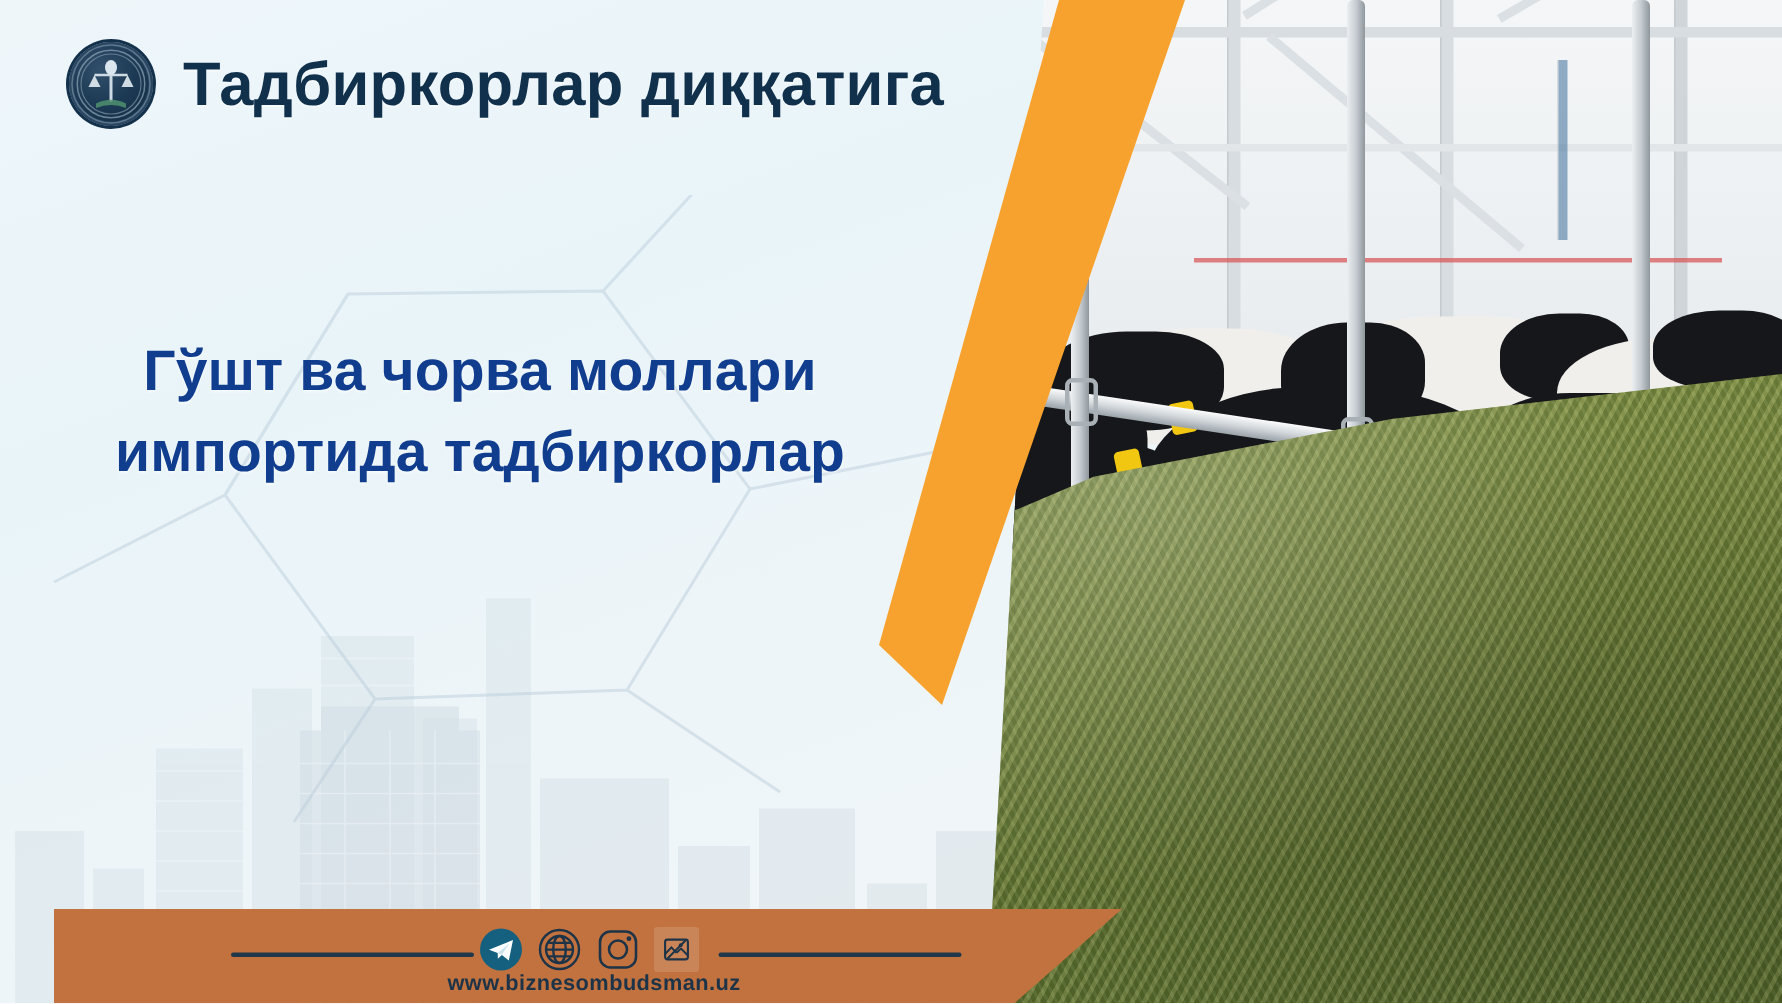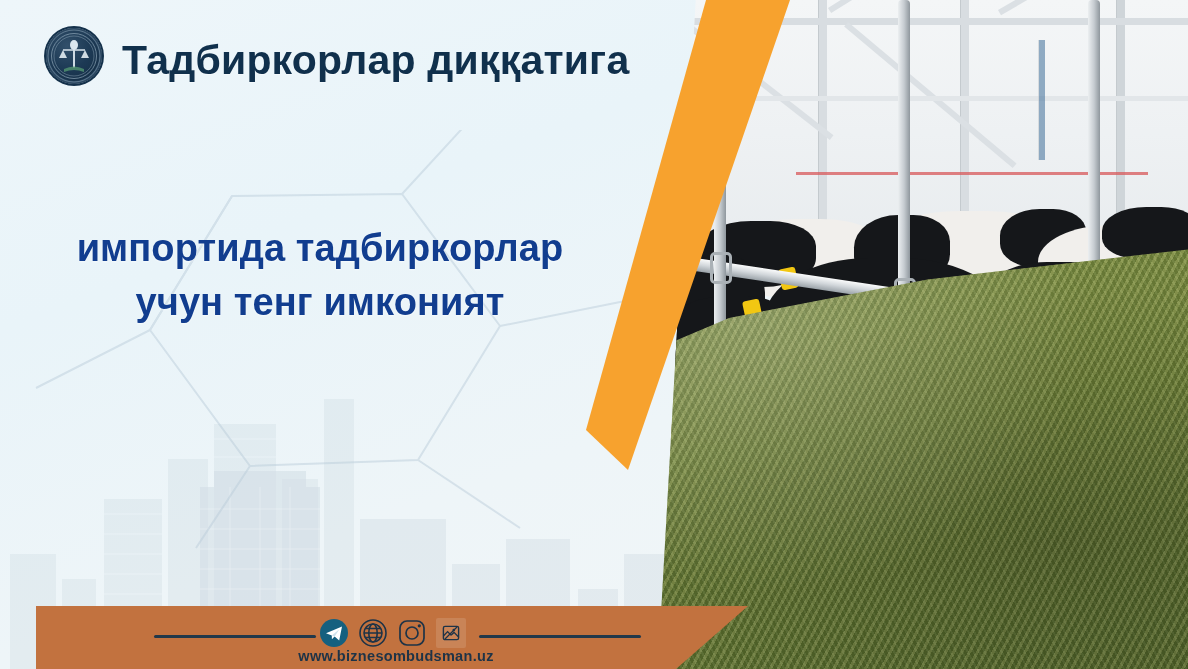--- a/index.html
+++ b/index.html
@@ -61,21 +61,21 @@
   .silage-sheen{position:absolute;inset:0;
     background:radial-gradient(ellipse at 30% 20%,rgba(255,255,255,.18),rgba(0,0,0,0) 55%),
                radial-gradient(ellipse at 80% 70%,rgba(0,0,0,.18),rgba(0,0,0,0) 60%);}
   .feed-curb{position:absolute;height:16px;background:#cdb98d;transform-origin:left center;border-radius:2px;}
 
   
   .orange-band{position:absolute;top:0;left:0;width:100%;height:100%;pointer-events:none;}
   .orange-band svg{display:block;width:100%;height:100%;}
 
   
-  .header{position:absolute;left:46px;top:28px;display:flex;align-items:flex-end;gap:20px;}
+  .header{position:absolute;left:46px;top:28px;display:flex;align-items:center;gap:20px;}
   .emblem{width:56px;height:56px;border-radius:50%;position:relative;flex:0 0 auto;
     background:radial-gradient(circle at 38% 32%,#32506b 0%,#1d3a55 45%,#10283d 100%);
     box-shadow:0 0 0 2px #14314b, inset 0 0 0 3px #2a4660;}
   .emblem .ring{position:absolute;inset:5px;border-radius:50%;border:1px solid #8fa6b8;opacity:.7;}
   .emblem svg{position:absolute;inset:0;width:100%;height:100%;}
   .header-title{
     font-size:41px;font-weight:bold;color:#10304c;letter-spacing:.2px;white-space:nowrap;
     text-shadow:0 1px 0 rgba(255,255,255,.45);
   }
 
@@ -236,22 +236,22 @@
         <path d="M17 22 L13 30 L21 30 Z" fill="#e3ecf2" opacity=".9"></path>
         <path d="M39 22 L35 30 L43 30 Z" fill="#e3ecf2" opacity=".9"></path>
         <ellipse cx="28" cy="17" rx="4" ry="5" fill="#dbe6ee"></ellipse>
         <path d="M18 41 Q28 36 38 41 L38 44 Q28 40 18 44 Z" fill="#4f8f6e" opacity=".85"></path>
       </svg>
     </div>
     <div class="header-title">Тадбиркорлар диққатига</div>
   </div>
 
   <div class="headline">
+    <span class="ln">Гўшт ва чорва моллари</span>
     <span class="ln">импортида тадбиркорлар</span>
-    <span class="ln">учун тенг имконият</span>
   </div>
 
   <div class="footer">
     <div class="footer-inner">
       <div class="f-line left"></div>
       <div class="f-line right"></div>
 
       <div class="social">
         <div class="ico">
           <svg width="30" height="30" viewBox="0 0 30 30">

